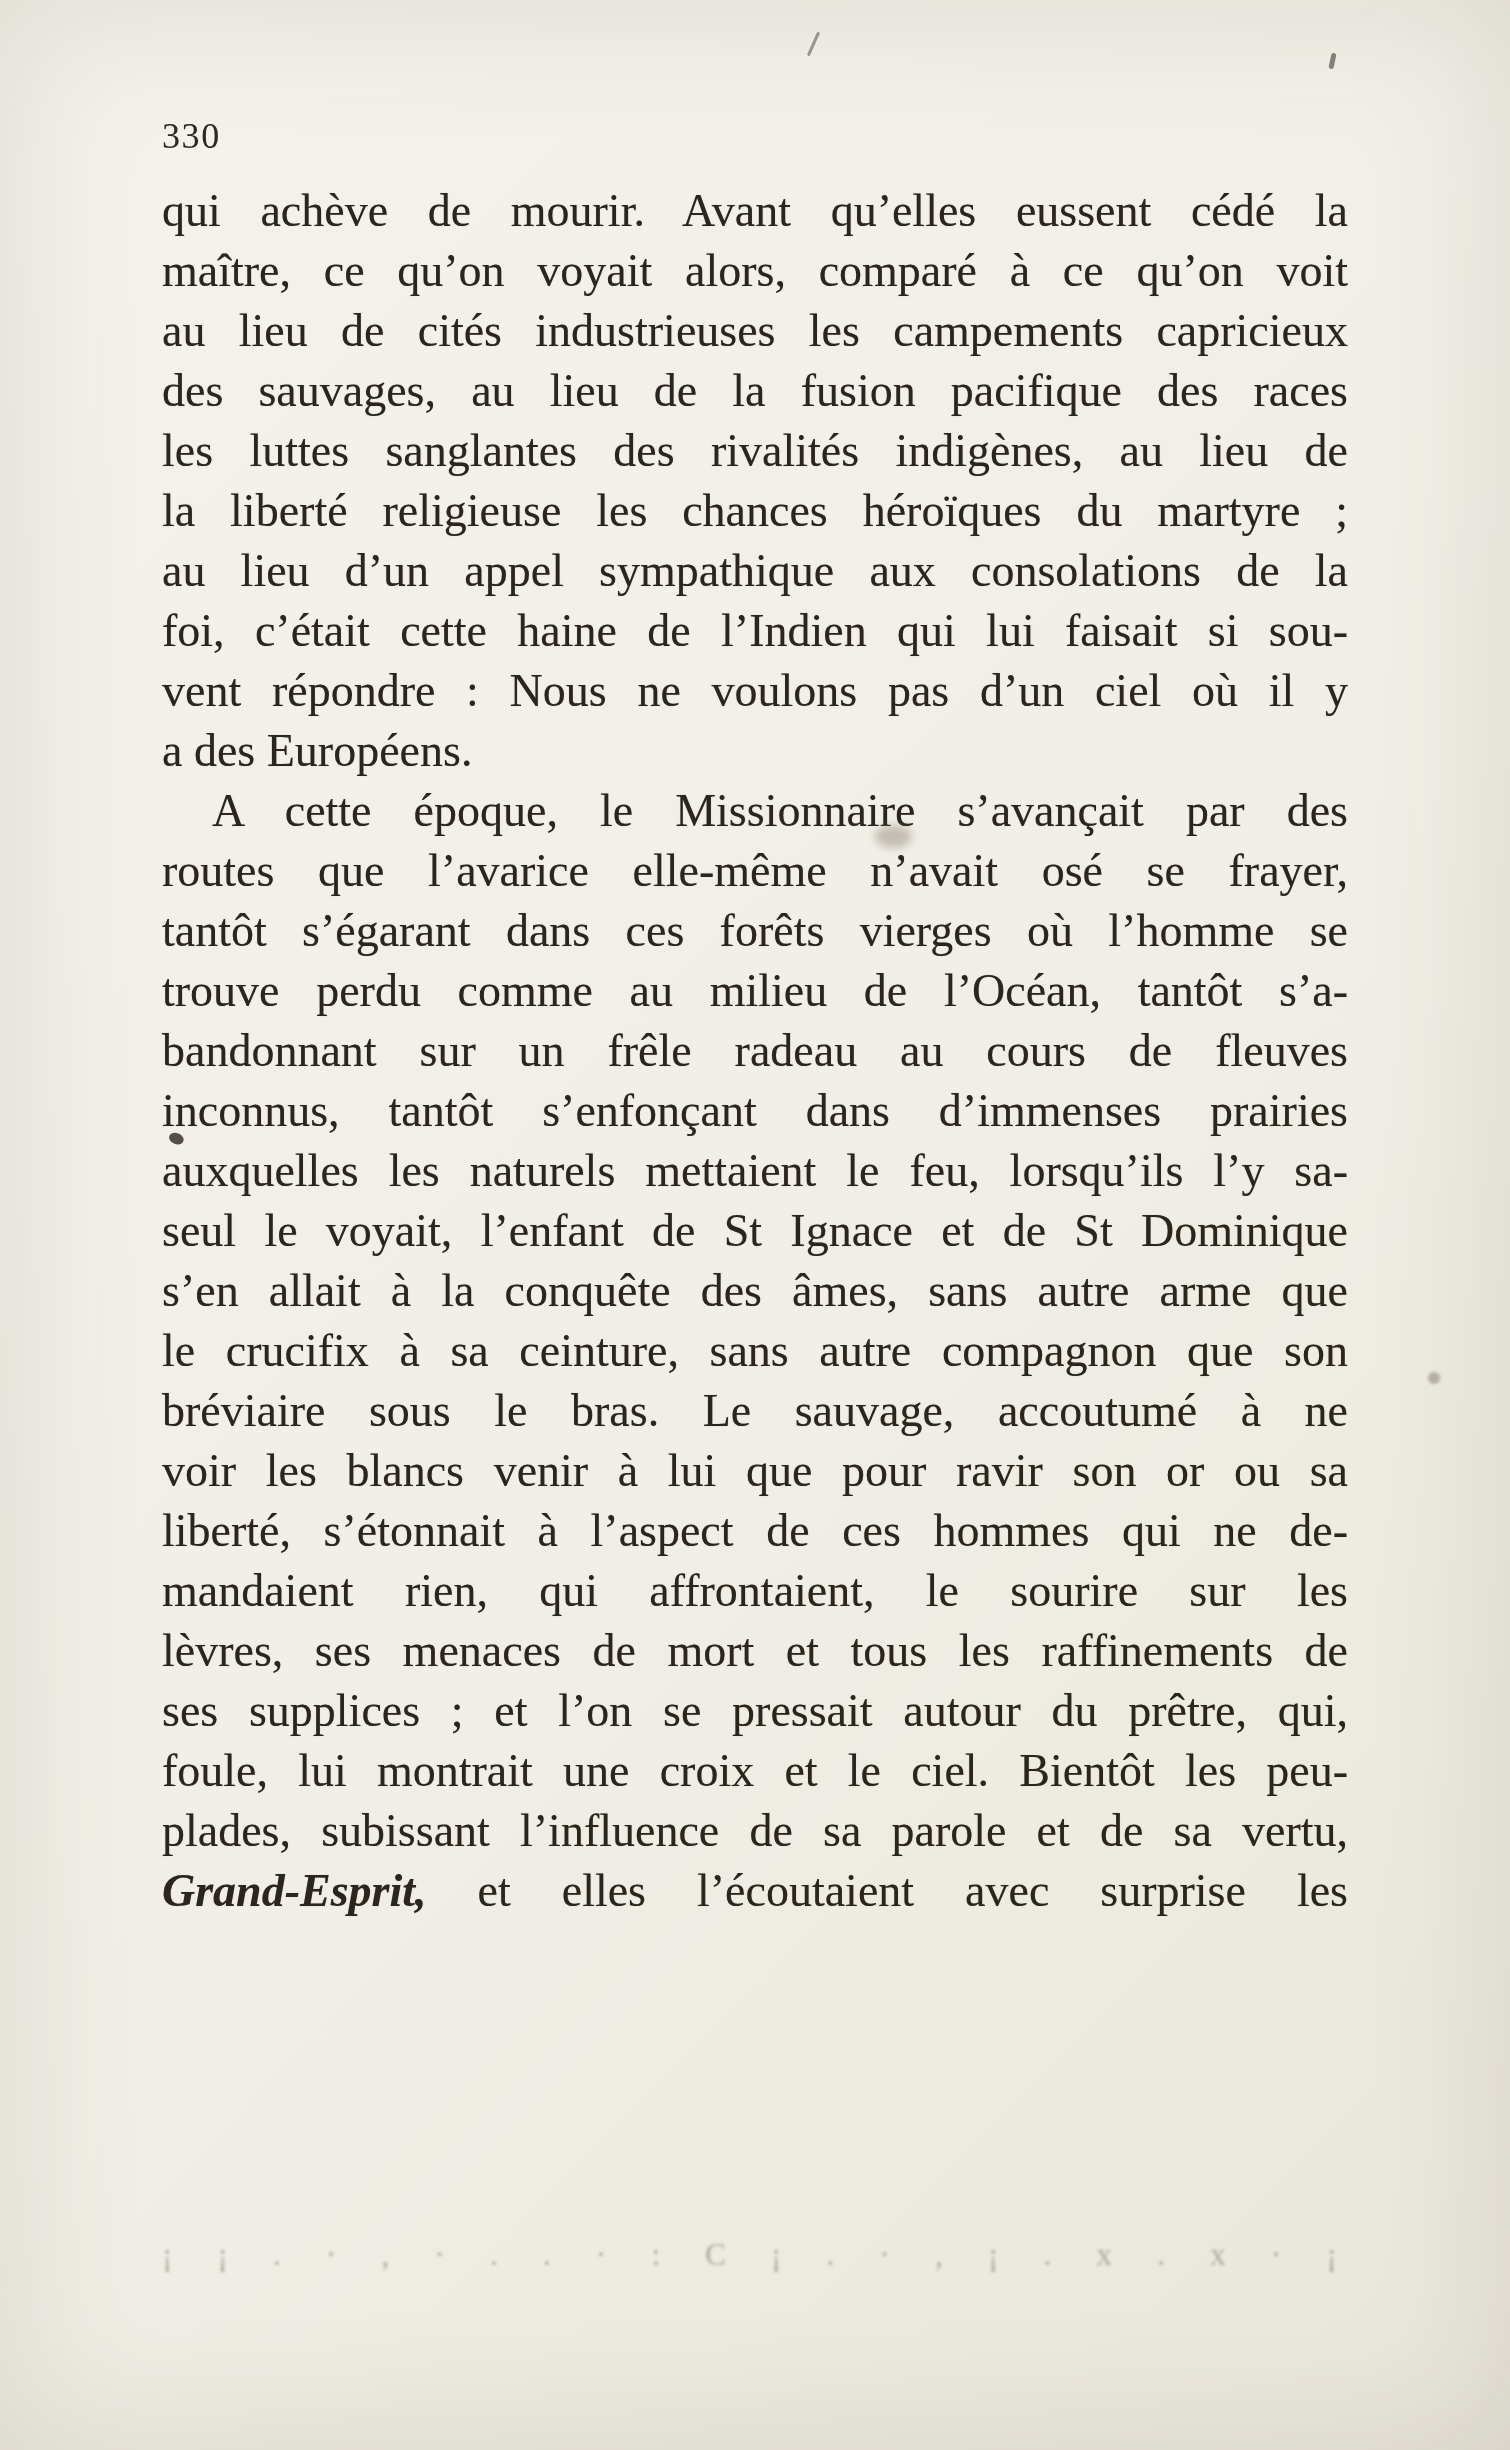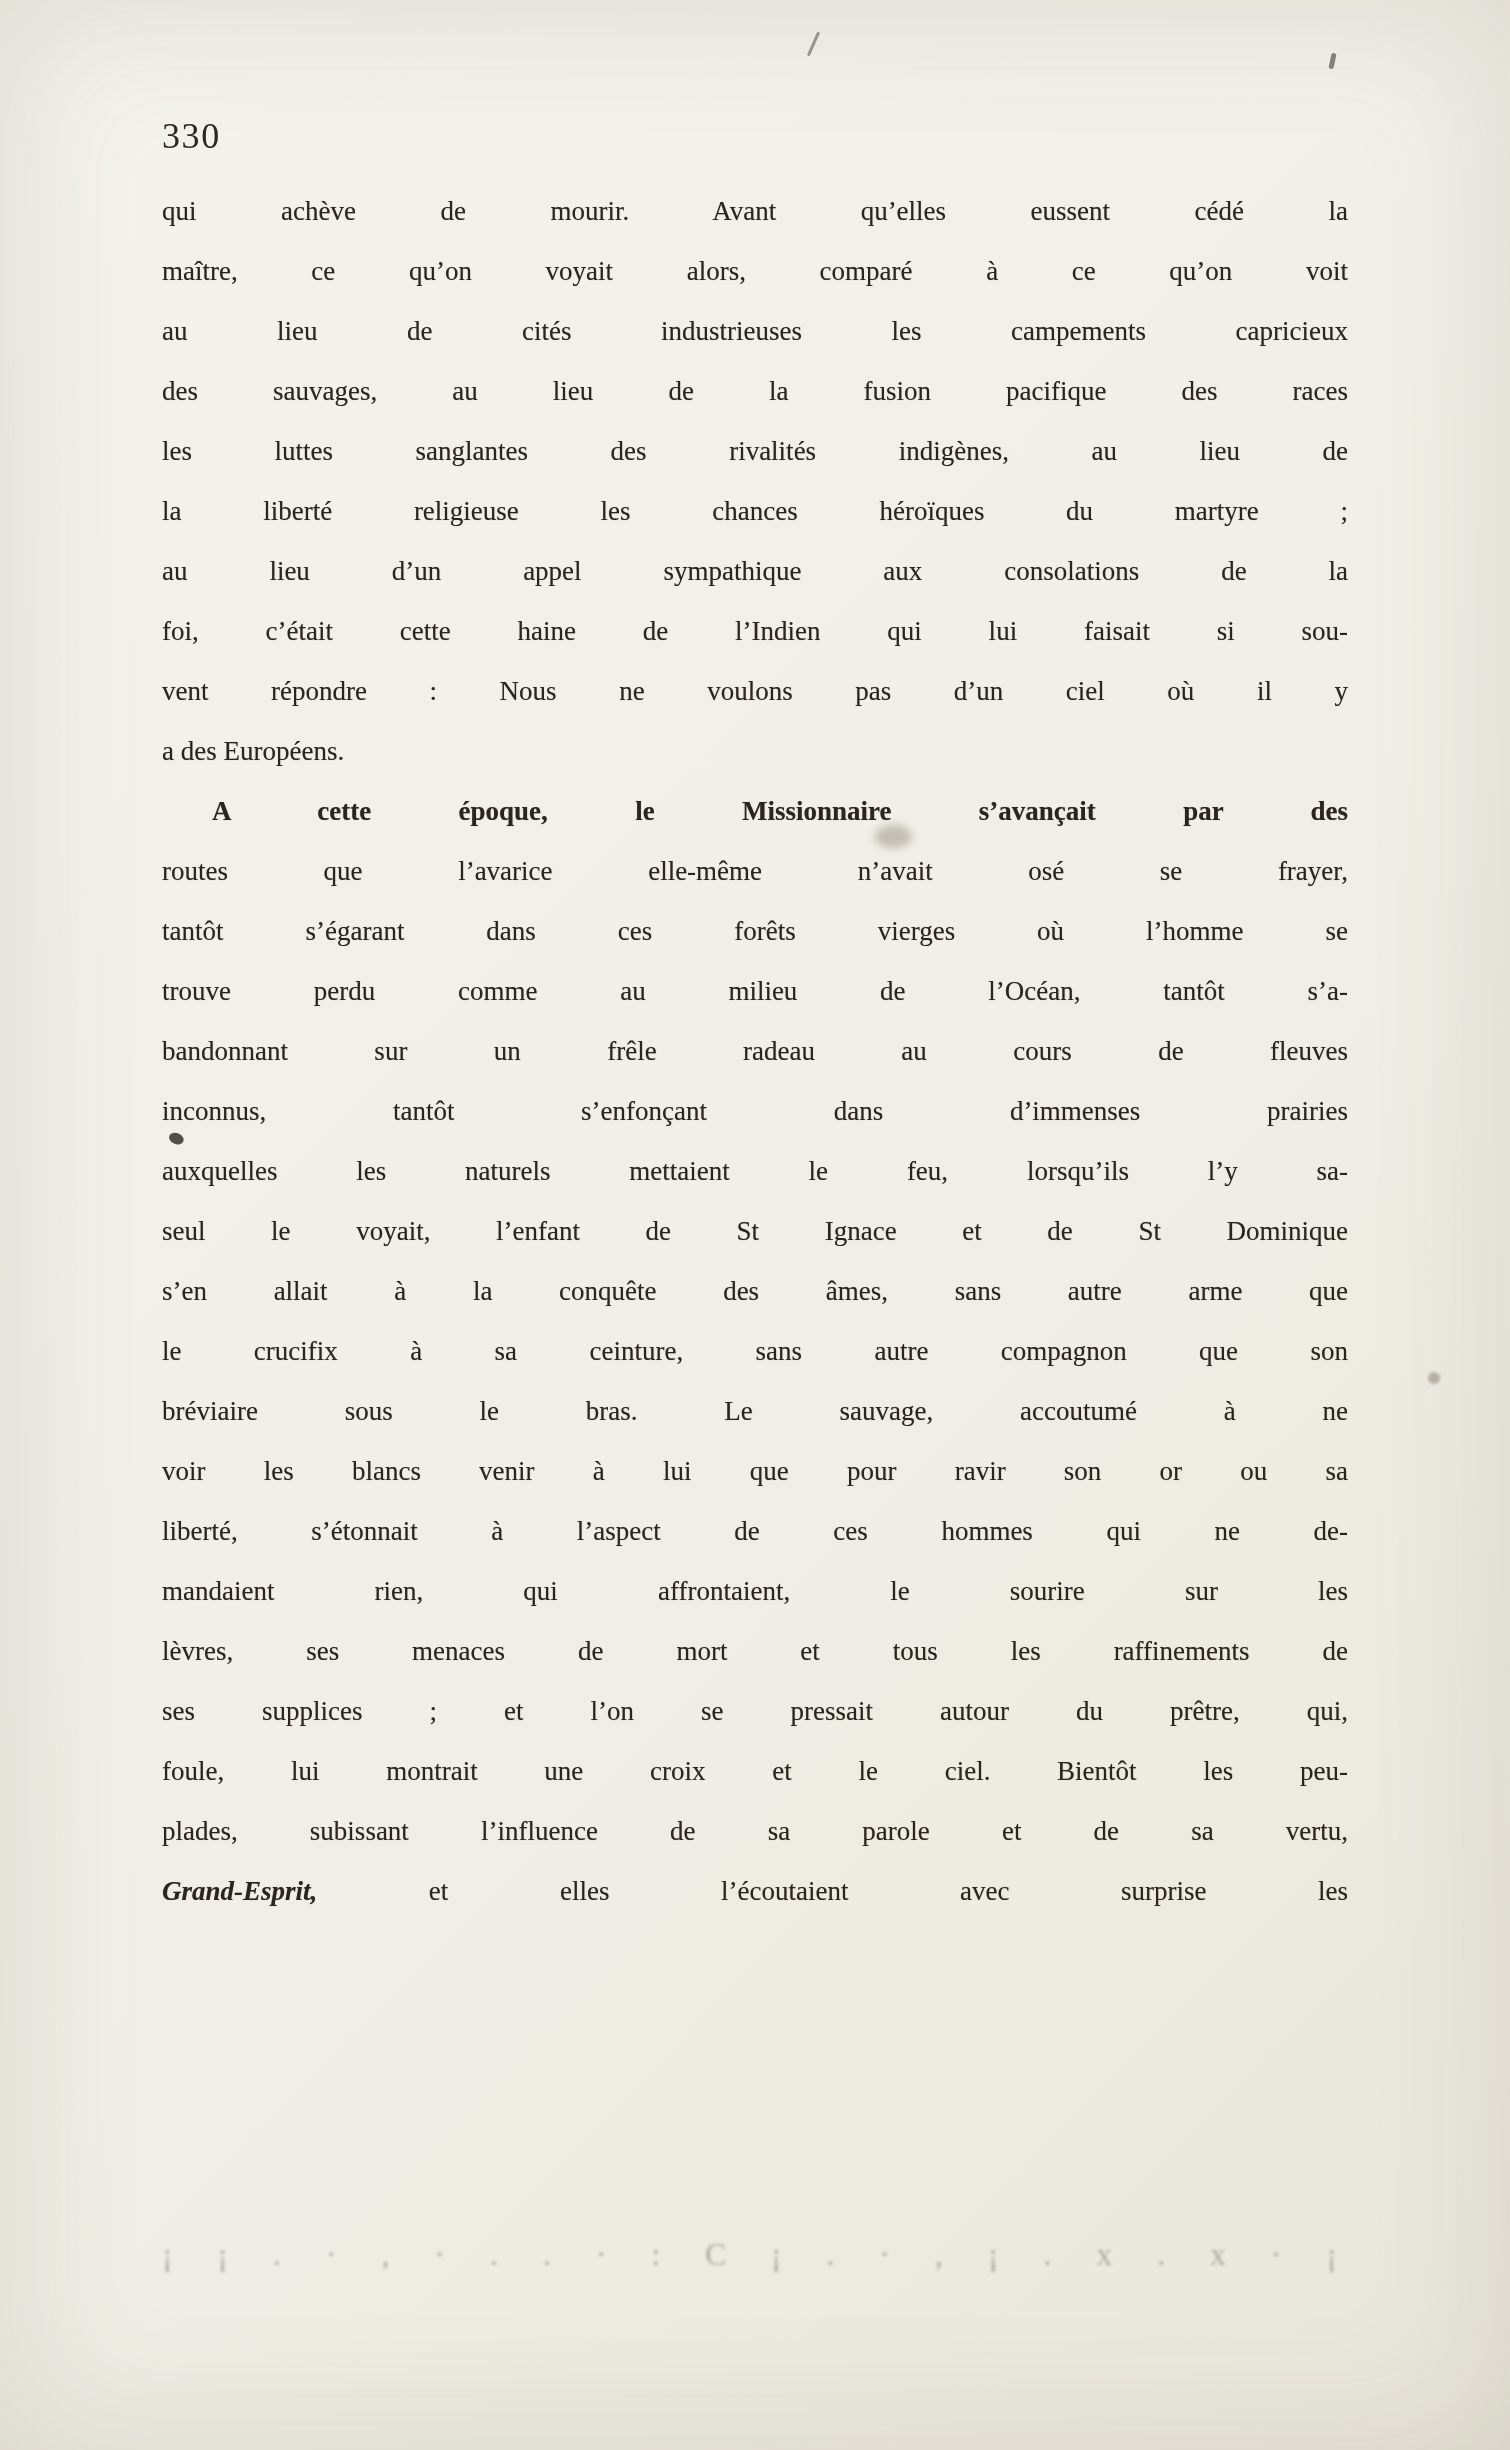--- a/index.html
+++ b/index.html
@@ -25,36 +25,35 @@
     text-align: left;
     font-size: 36px;
     letter-spacing: 1.6px;
     color: #2e2820;
   }
   .text-block {
     position: absolute;
     top: 181px;
     left: 162px;
     width: 1186px;
-    font-size: 27px;
+    font-size: 46px;
   }
   .line {
     height: 60px;
     line-height: 60px;
     text-align: justify;
     text-align-last: justify;
     text-shadow: 0 0 0.8px rgba(43, 37, 30, 0.35);
   }
   .line.para-end {
     text-align: left;
     text-align-last: left;
   }
   .line.indent {
     text-indent: 50px;
-    font-weight: bold;
   }
   .italic {
     font-style: italic;
     font-weight: bold;
   }
   .speck {
     position: absolute;
     border-radius: 50%;
   }
   .speck-a { left: 169px; top: 1133px; width: 14.6px; height: 10.5px; background: rgba(45, 38, 30, 0.8); transform: rotate(22deg); }

